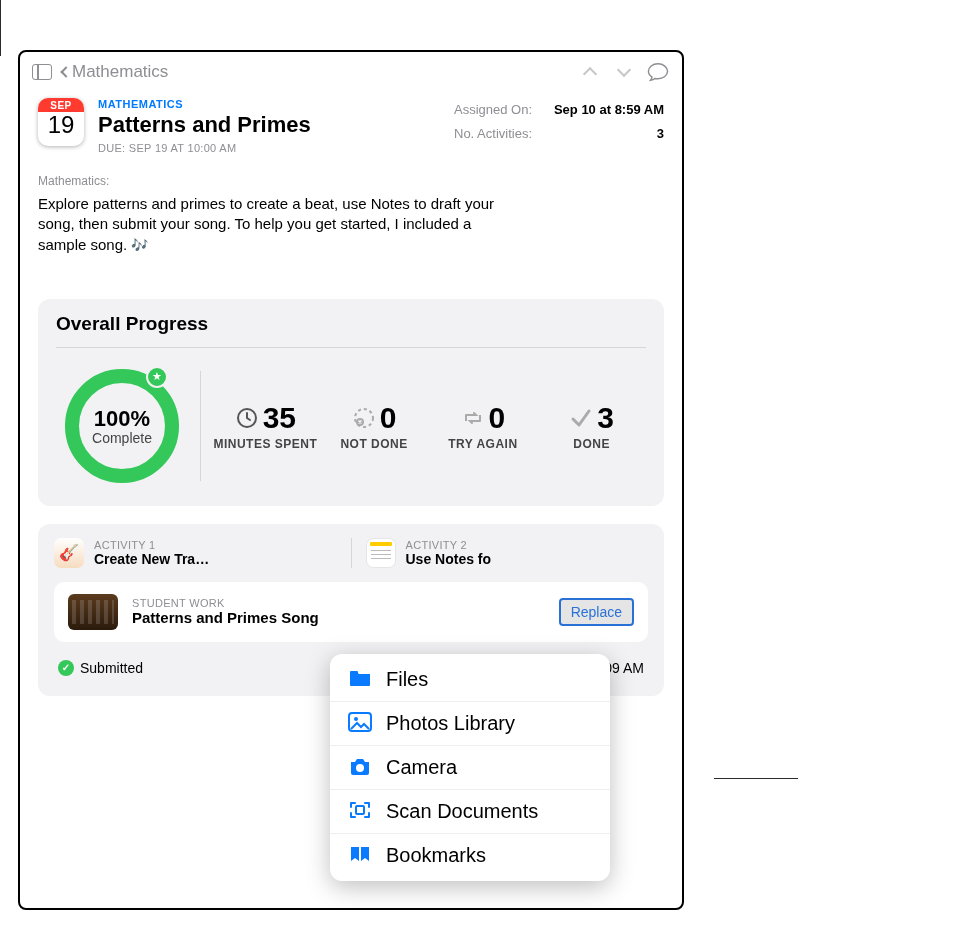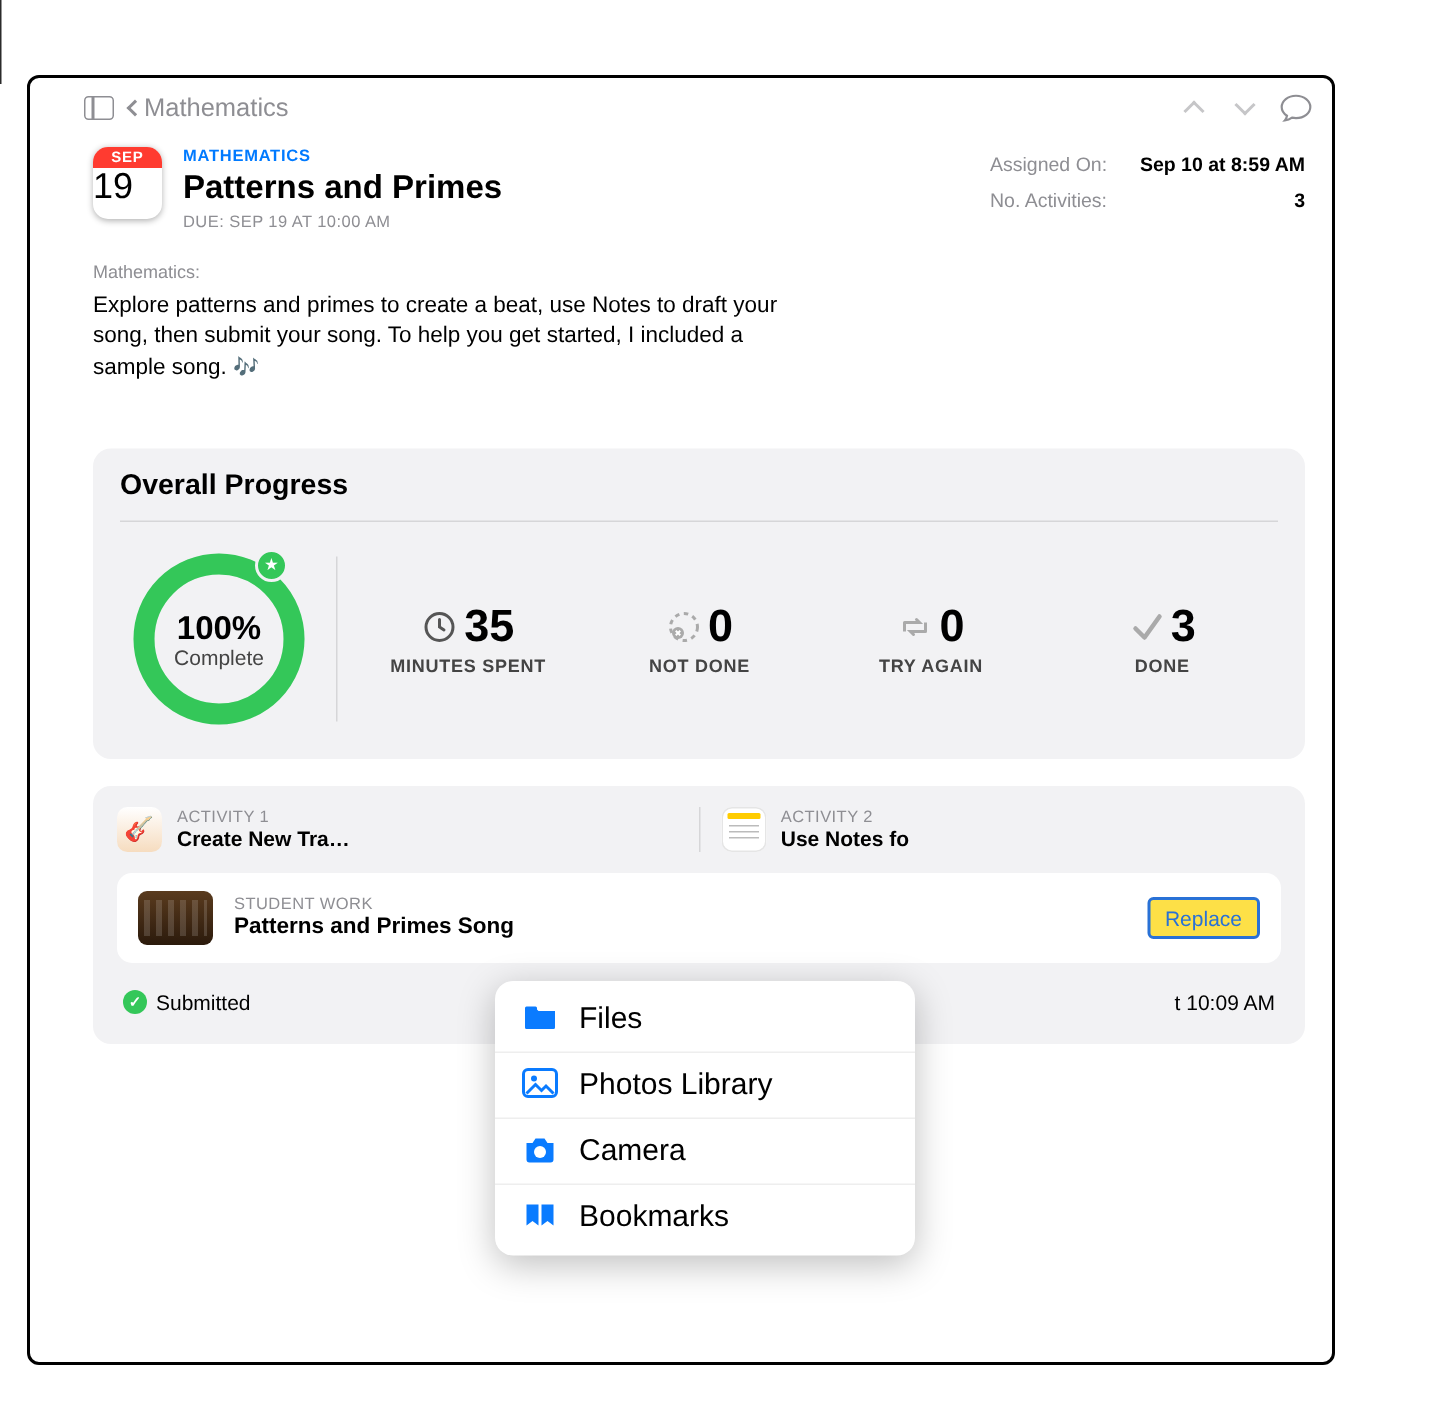--- a/index.html
+++ b/index.html
@@ -1,25 +1,24 @@
 <!DOCTYPE html>
 <html><head>
 <meta charset="utf-8">
 <style>
   * { box-sizing: border-box; margin: 0; padding: 0; font-family: -apple-system, "Helvetica Neue", Arial, sans-serif; }
   body { background: #fff; width: 960px; height: 940px; position: relative; }
   .device {
     position: absolute;
     left: 18px; top: 50px;
-    width: 872px; height: 860px;
+    width: 666px; height: 860px;
     border: 2px solid #000;
     border-radius: 8px;
     background: #fff;
     overflow: hidden;
-    padding-left: 24px;
   }
   .topbar {
     display: flex; align-items: center;
     height: 40px;
     padding: 0 12px;
     gap: 10px;
   }
   .sidebar-icn {
     width: 20px; height: 16px;
     border: 1.5px solid #8e8e93; border-radius: 3px;
@@ -51,21 +50,21 @@
   }
 
   .content { padding: 0 18px; }
   .header-row { display: flex; gap: 30px; padding-top: 6px; }
   .title-block { display: flex; gap: 14px; flex: 1; }
   .cal-icon {
     width: 46px; height: 48px;
     border-radius: 10px;
     background: #fff;
     box-shadow: 0 1px 4px rgba(0,0,0,0.3);
-    display: flex; flex-direction: column; 
+    display: flex; flex-direction: column; align-items: center;
     overflow: hidden;
   }
   .cal-mon { background: #ff3b30; color: #fff; width: 100%; text-align: center; font-size: 10px; font-weight: 600; padding: 2px 0 1px; letter-spacing: 0.5px; }
   .cal-day { font-size: 24px; font-weight: 400; color: #000; margin-top: -1px; }
   .title-text .cat { color: #007aff; font-size: 11px; font-weight: 600; letter-spacing: 0.5px; }
   .title-text h1 { font-size: 22px; font-weight: 700; color: #000; margin-top: 2px; }
   .title-text .due { color: #8e8e93; font-size: 11px; letter-spacing: 0.3px; margin-top: 4px; }
   .meta-block { font-size: 13px; color: #8e8e93; min-width: 210px; }
   .meta-row { display: flex; justify-content: space-between; line-height: 24px; }
   .meta-row .val { color: #000; font-weight: 600; }
@@ -166,21 +165,21 @@
   .thumb::after {
     content: ""; position: absolute; inset: 6px 4px;
     background:
       repeating-linear-gradient(90deg, rgba(255,255,255,0.15) 0 4px, transparent 4px 8px);
   }
   .work-txt .t1 { font-size: 11px; color: #8e8e93; letter-spacing: 0.3px; }
   .work-txt .t2 { font-size: 15px; font-weight: 700; color: #000; }
   .replace-btn {
     margin-left: auto;
     border: 2px solid #2971d6; color: #2971d6;
-    background: #fde047; border-radius: 4px;
+    background: #e5e5e5; border-radius: 4px;
     padding: 4px 10px; font-size: 14px;
   }
 
   .status-row {
     margin-top: 10px; padding: 8px 4px 0;
     display: flex; align-items: center; gap: 6px;
     font-size: 14px; color: #000;
   }
   .check-c {
     width: 16px; height: 16px; border-radius: 50%; background: #34c759;
@@ -401,19 +400,28 @@
       <svg viewBox="0 0 24 20" width="24" height="20">
           <path d="M3 6h4l2-3h6l2 3h4v11a2 2 0 0 1-2 2H5a2 2 0 0 1-2-2V6z" fill="#0a7bff"></path>
           <circle cx="12" cy="12" r="4" fill="#fff"></circle>
         </svg>
     </span>
     <span>Camera</span>
   </div>
   <div class="item">
     <span class="pic">
       <svg viewBox="0 0 24 20" width="24" height="20">
+          <path d="M3 3v4M3 3h4M21 3v4M21 3h-4M3 17v-4M3 17h4M21 17v-4M21 17h-4" fill="none" stroke="#0a7bff" stroke-width="2" stroke-linecap="round"></path>
+          <rect x="8" y="6" width="8" height="8" rx="1" fill="none" stroke="#0a7bff" stroke-width="2"></rect>
+        </svg>
+    </span>
+    <span>Scan Documents</span>
+  </div>
+  <div class="item">
+    <span class="pic">
+      <svg viewBox="0 0 24 20" width="24" height="20">
           <path d="M3 3h8v14l-4-3-4 3V3z" fill="#0a7bff"></path>
           <path d="M13 3h8v14l-4-3-4 3V3z" fill="#0a7bff"></path>
         </svg>
     </span>
     <span>Bookmarks</span>
   </div>
 </div>
 
 </body></html>

